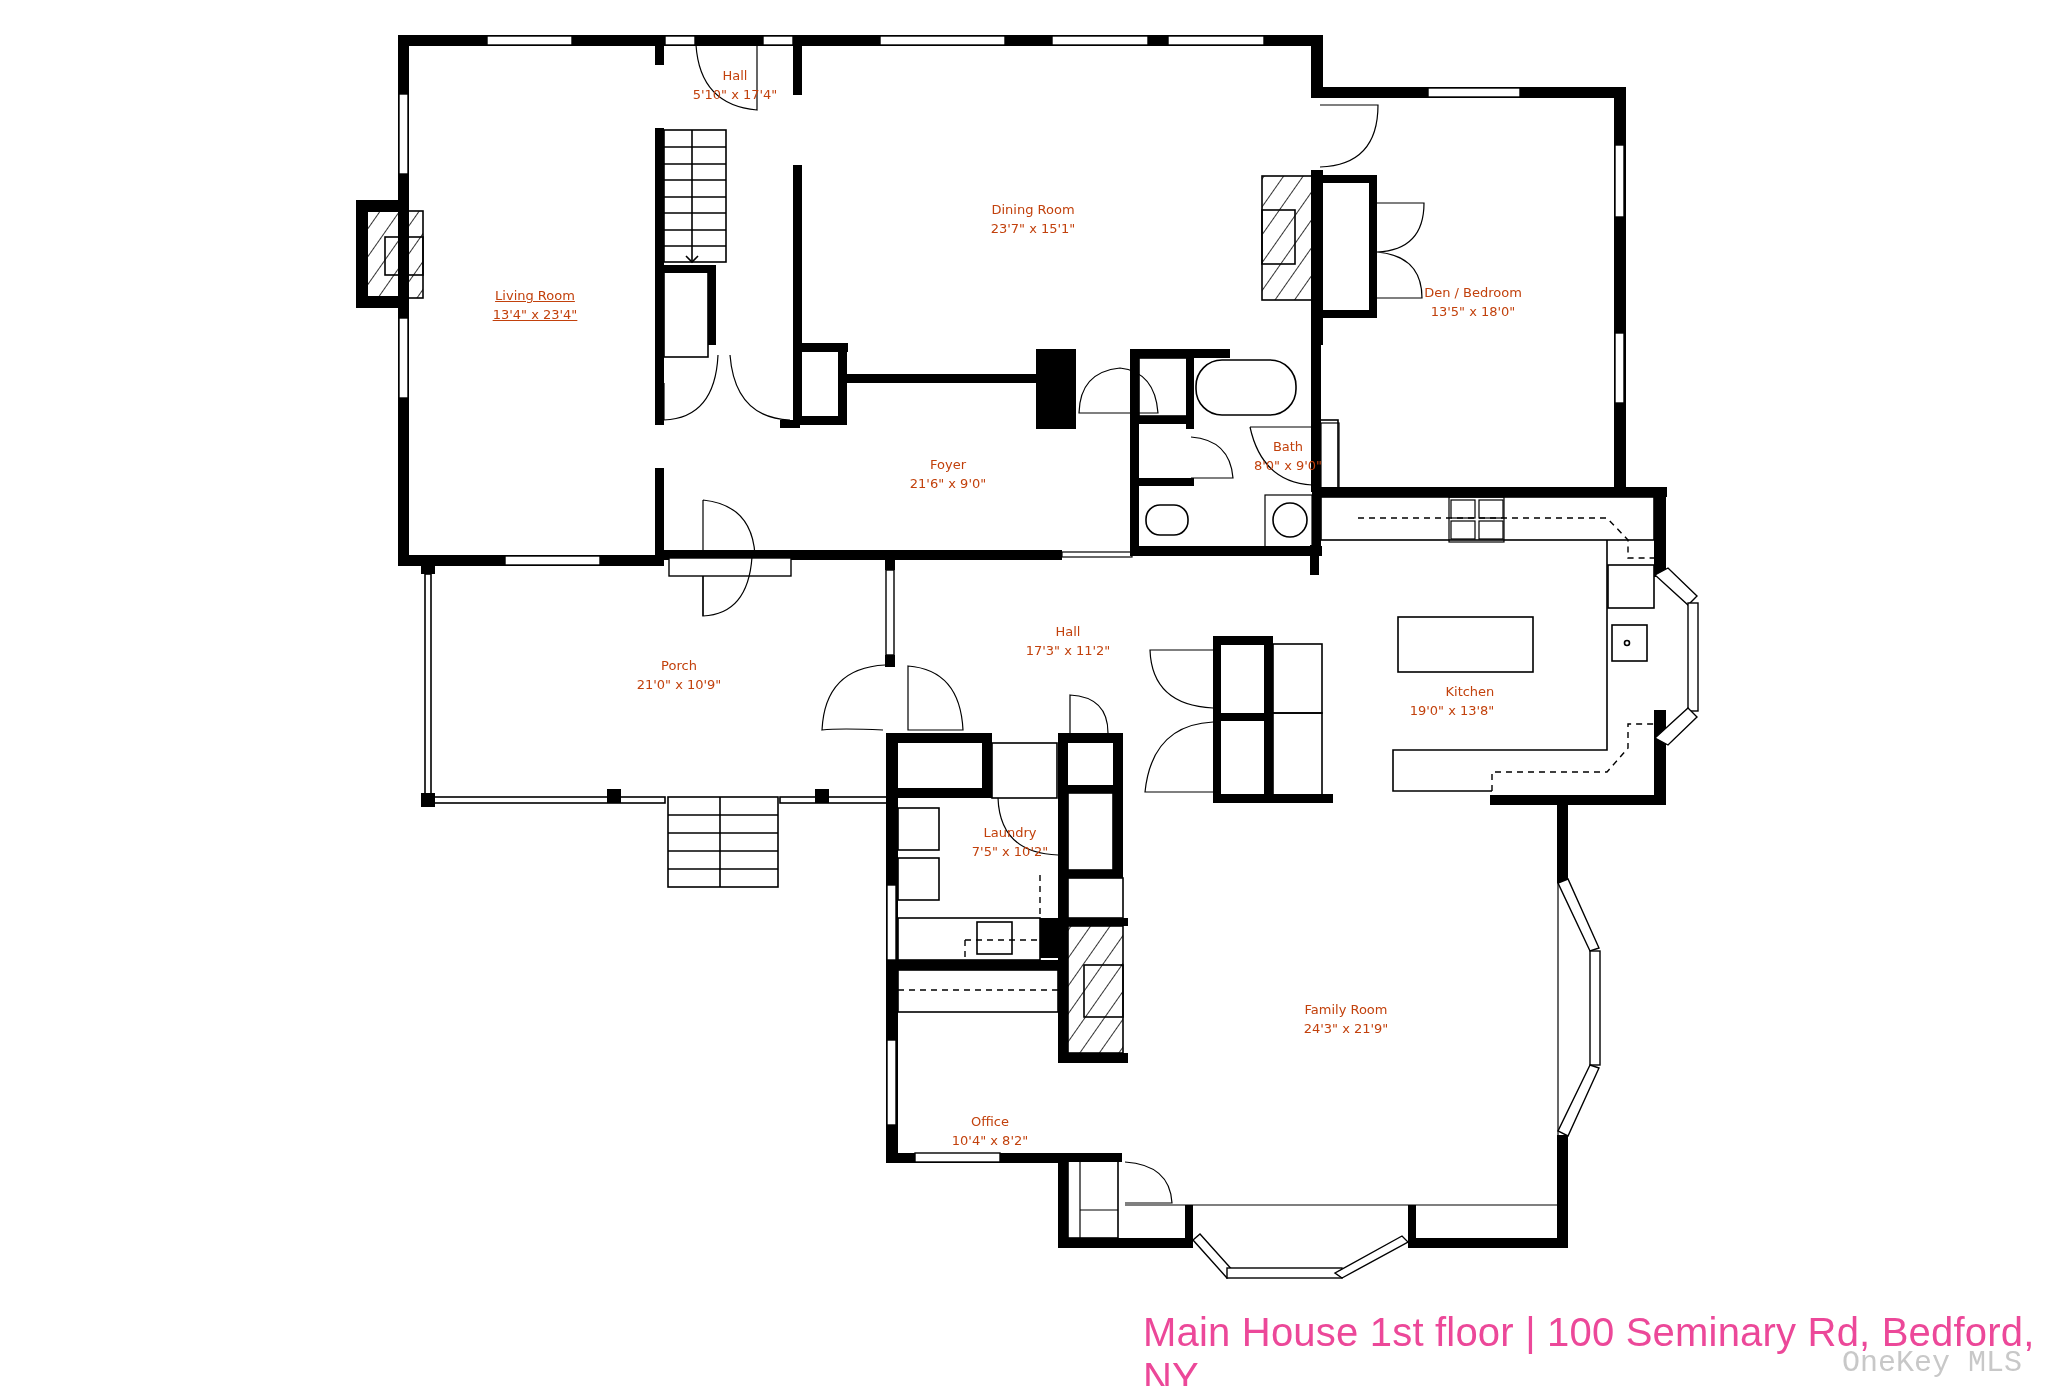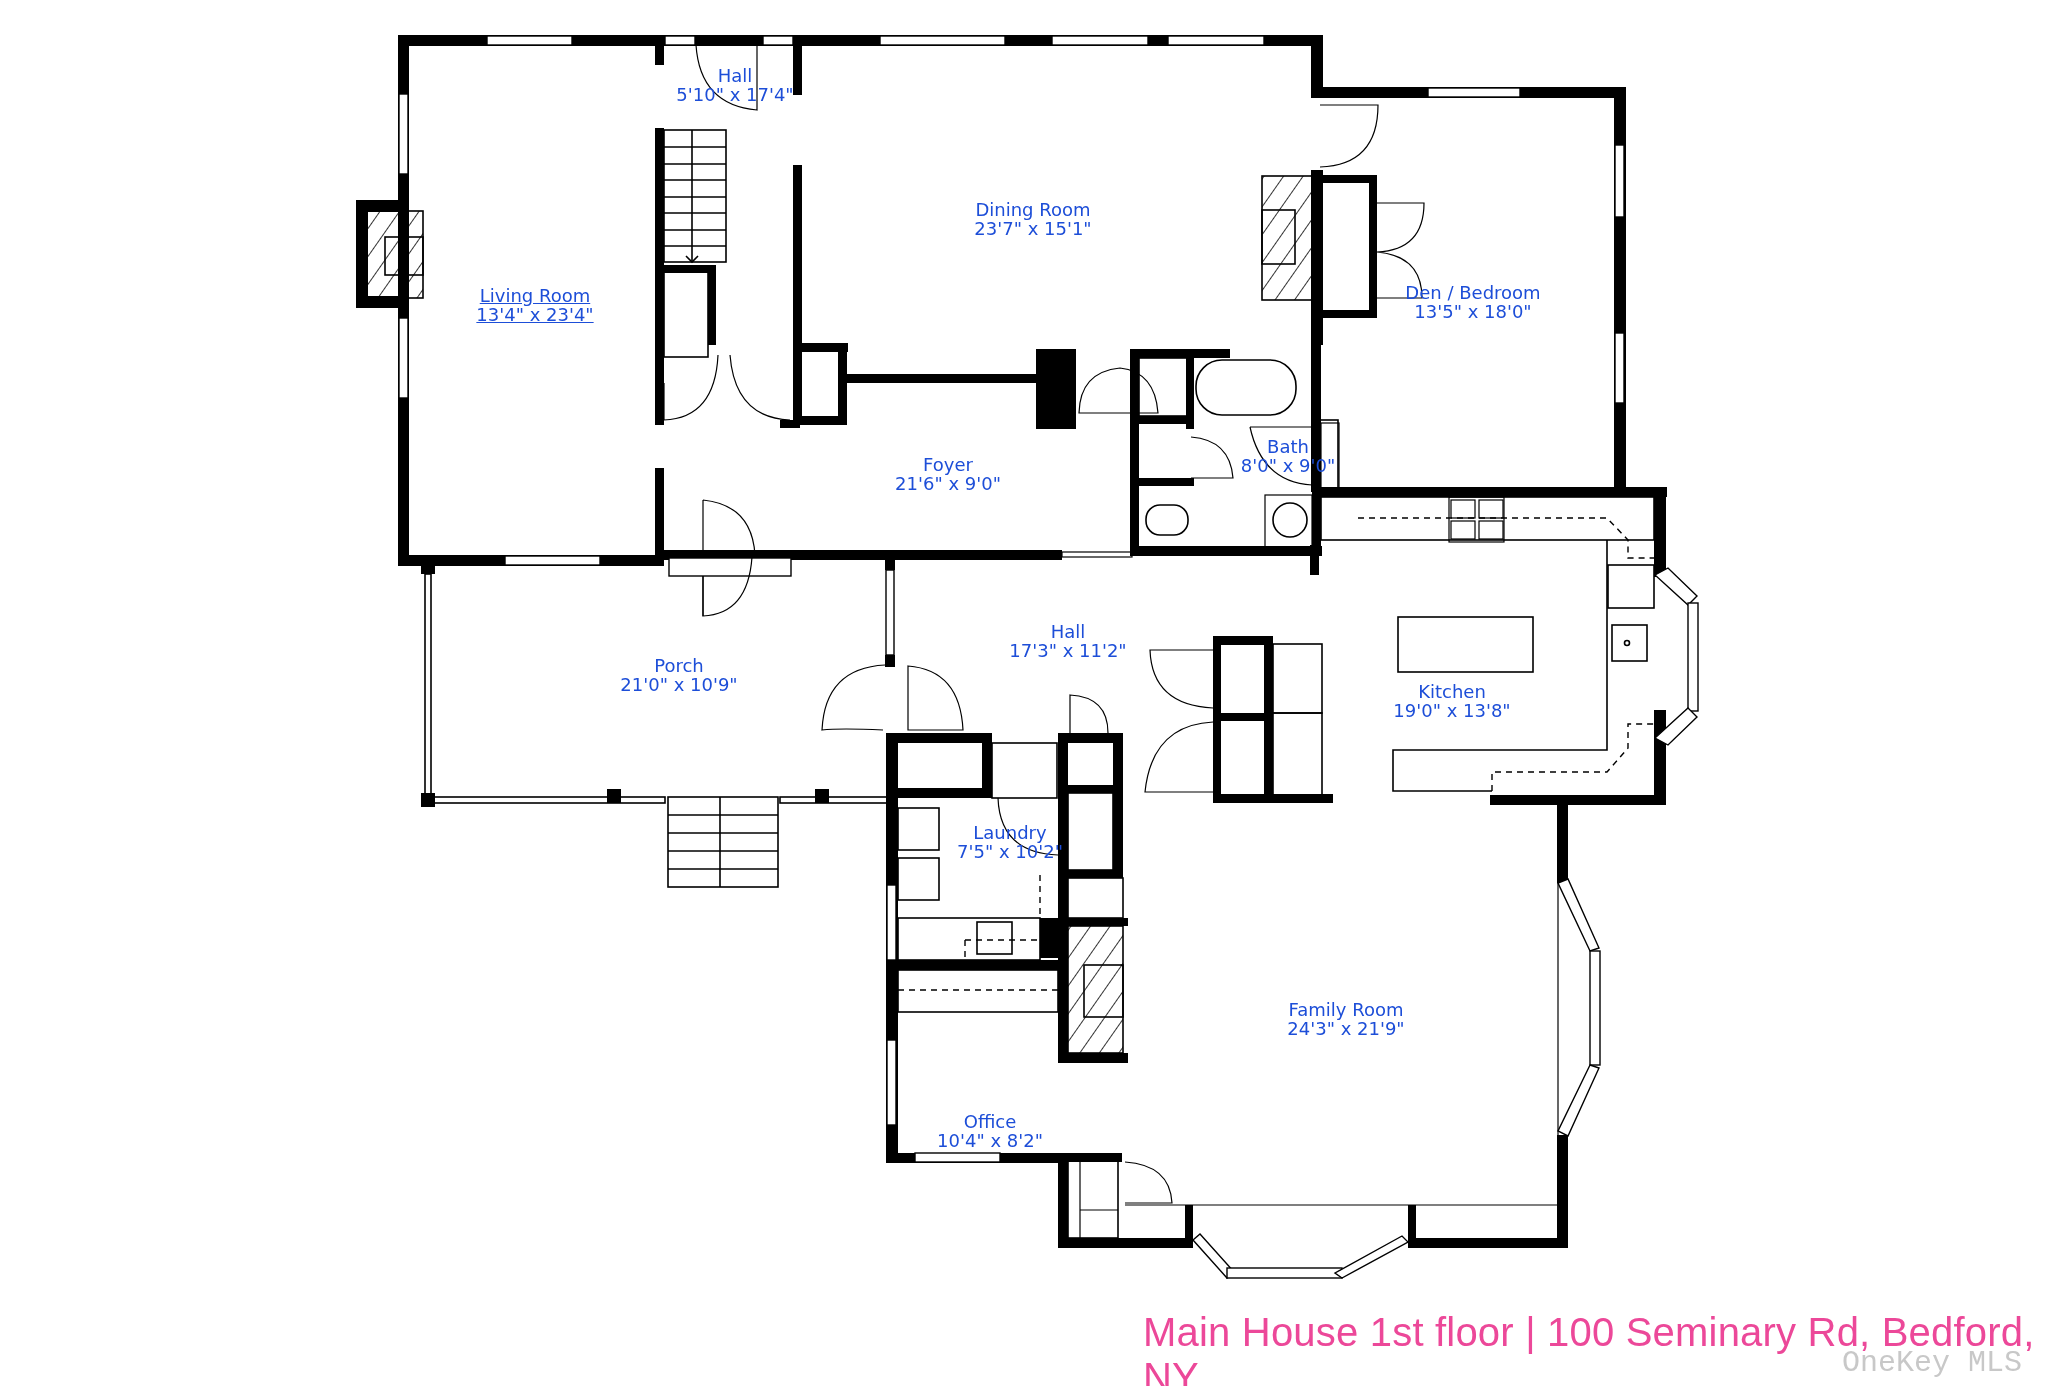--- a/index.html
+++ b/index.html
@@ -4,21 +4,21 @@
 <style>
   html, body { margin:0; padding:0; background:#ffffff; }
   body { width:2048px; height:1386px; position:relative; overflow:hidden; font-family:"DejaVu Sans", sans-serif; }
   #plan { position:absolute; left:0; top:0; }
   .wall { fill:#000; }
   .thin { fill:none; stroke:#000; stroke-width:1.6; }
   .thin2 { fill:none; stroke:#000; stroke-width:1.2; }
   .win { fill:#fff; stroke:#000; stroke-width:1.4; }
   .dash { fill:none; stroke:#000; stroke-width:1.4; stroke-dasharray:6 5; }
   .hatch { fill:url(#hatch); stroke:#000; stroke-width:1.6; }
-  .room-label { position:absolute; transform:translateX(-50%); text-align:center; color:#1d4ed8; font-size:18px; line-height:19px; white-space:nowrap; }
+  .room-label { position:absolute; transform:translateX(-50%); text-align:center; color:#c2410c; font-size:13px; line-height:19px; white-space:nowrap; }
   .caption { position:absolute; left:1143px; top:1310px; font-family:"Liberation Sans", sans-serif; font-size:40px; color:#ec4899; letter-spacing:0.2px; }
   .watermark { position:absolute; right:26px; top:1346px; font-family:Liberation Mono, monospace; font-size:30px; color:#c8c8c8; }
 </style>
 </head>
 <body>
 
 <svg id="plan" width="2048" height="1386" viewBox="0 0 2048 1386" xmlns="http://www.w3.org/2000/svg">
   <defs>
     <pattern id="hatch" patternUnits="userSpaceOnUse" width="16" height="16" patternTransform="rotate(35)">
       <line x1="0" y1="0" x2="0" y2="16" stroke="#000" stroke-width="1.6"></line>
@@ -286,21 +286,21 @@
   <div>8'0" x 9'0"</div>
 </div>
 <div class="room-label" style="left:645px; top:656px;margin-left:34px;">
   <div>Porch</div>
   <div>21'0" x 10'9"</div>
 </div>
 <div class="room-label" style="left:1068px; top:622px;">
   <div>Hall</div>
   <div>17'3" x 11'2"</div>
 </div>
-<div class="room-label" style="left:1452px; top:682px;">
+<div class="room-label" style="left:1452px; top:682px;text-align:right;">
   <div>Kitchen</div>
   <div>19'0" x 13'8"</div>
 </div>
 <div class="room-label" style="left:1010px; top:823px;">
   <div>Laundry</div>
   <div>7'5" x 10'2"</div>
 </div>
 <div class="room-label" style="left:1346px; top:1000px;">
   <div>Family Room</div>
   <div>24'3" x 21'9"</div>

